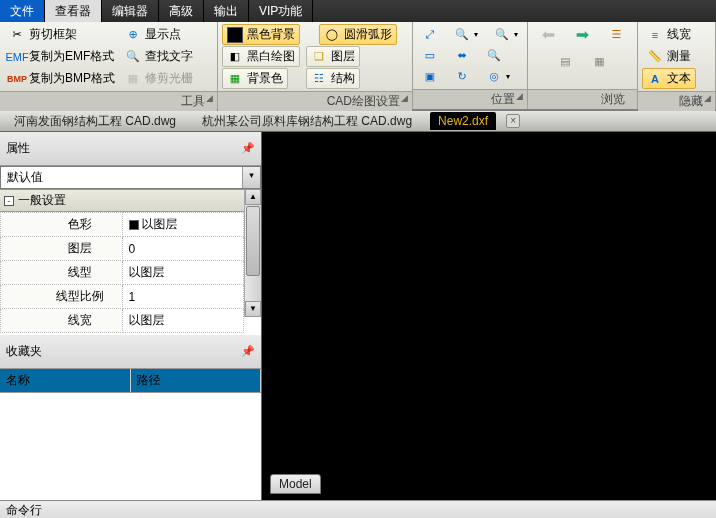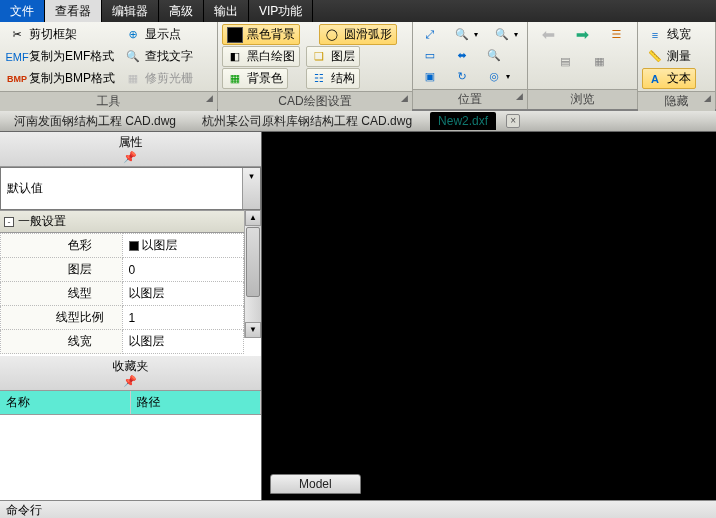--- a/index.html
+++ b/index.html
@@ -8,62 +8,62 @@
 
 .menubar { height:22px; background:linear-gradient(#3a3a3a,#2a2a2a); display:flex; align-items:stretch; }
 .menubar .tab { padding:3px 10px; color:#fff; cursor:pointer; border-right:1px solid #000; }
 .menubar .tab.file { background:#0a5fc7; }
 .menubar .tab.active { background:#dedede; color:#000; }
 
 
 .ribbon { height:88px; background:linear-gradient(#f5f5f0,#d8d8ce); display:flex; border-bottom:1px solid #808080; }
 .rgroup { border-right:1px solid #a0a098; display:flex; flex-direction:column; }
 .rgroup-body { flex:1; padding:2px 4px; display:flex; }
-.rgroup-title { text-align:center; font-size:11px; color:#444; background:#c8c8c0; padding:1px 12px; border-top:1px solid #a0a098; position:relative; }
+.rgroup-title { text-align:right; font-size:11px; color:#444; background:#c8c8c0; padding:1px 12px; border-top:1px solid #a0a098; position:relative; }
 .rgroup-title .arrow { position:absolute; right:4px; top:1px; font-size:9px; color:#666; }
 .col { display:flex; flex-direction:column; gap:1px; }
 .rbtn { display:flex; align-items:center; gap:4px; padding:1px 4px; white-space:nowrap; cursor:pointer; border:1px solid transparent; border-radius:2px; }
 .rbtn.disabled { color:#999; }
 .rbtn.highlighted { background:linear-gradient(#ffe9a8,#ffd76a); border:1px solid #d6a93a; }
 .rbtn.carded { background:linear-gradient(#f9f9f0,#ebebe0); border:1px solid #b8b8a8; }
 .ico { width:16px; height:16px; display:inline-flex; align-items:center; justify-content:center; font-size:11px; }
 .ico-box { border:1px solid #555; background:#fff; }
 
 
 .filetabs { height:22px; background:linear-gradient(#e4e4e0,#cfcfca 50%,#b5b5b0); border-top:1px solid #808080; border-bottom:1px solid #666; display:flex; align-items:center; padding-left:6px; gap:10px; }
 .filetab { padding:2px 8px; font-size:12px; color:#222; display:flex; align-items:center; gap:4px; }
-.filetab.active { background:#000; color:#0f766e; border-radius:2px 2px 0 0;padding-left:8px; }
+.filetab.active { background:#000; color:#eab308; border-radius:2px 2px 0 0;padding-left:8px; }
 .close-x { width:14px; height:14px; border:1px solid #888; background:#dcdcd5; color:#555; font-size:10px; text-align:center; line-height:12px; border-radius:2px; cursor:pointer; }
 
 
 .leftpane { position:absolute; left:0; top:132px; width:262px; bottom:18px; background:#fff; border-right:1px solid #666; display:flex; flex-direction:column; }
-.panel-hdr { background:linear-gradient(#ececec,#d6d6d6); border-bottom:1px solid #999; padding:2px 6px; display:flex; justify-content:space-between; align-items:center;flex-direction:column; }
+.panel-hdr { background:linear-gradient(#ececec,#d6d6d6); border-bottom:1px solid #999; padding:8px 6px; display:flex; justify-content:space-between; align-items:center; }
 .pin { font-size:11px; color:#333; cursor:pointer; }
 .combo { border:1px solid #7a7a7a; background:#fff; display:flex; margin:0; }
-.combo .text { flex:1; padding:12px 6px; }
+.combo .text { flex:1; padding:2px 6px; }
 .combo .drop { width:18px; background:linear-gradient(#eee,#ccc); border-left:1px solid #999; text-align:center; font-size:9px; line-height:16px; cursor:pointer; }
 
 .prop-section-hdr { background:linear-gradient(#eaeae0,#d8d8cc); border-top:1px solid #999; border-bottom:1px solid #999; padding:2px 4px; display:flex; align-items:center; gap:4px; }
 .prop-section-hdr .toggle { width:10px; height:10px; border:1px solid #555; background:#fff; color:#555; font-size:9px; line-height:8px; text-align:center; cursor:pointer; }
 
 .prop-grid { border-collapse:collapse; width:100%; }
 .prop-grid td { border:1px dotted #bbb; padding:3px 6px; background:#fff; }
 .prop-grid td.lbl { width:50%; text-align:center; background:#fafaf6;padding-left:43px; }
 .swatch { display:inline-block; width:10px; height:10px; border:1px solid #666; background:#000; vertical-align:middle; margin-right:3px; }
 
 .scrollbar-v { width:17px; background:linear-gradient(90deg,#e8e8e8,#d0d0d0); border-left:1px solid #aaa; position:relative; }
 .scrollbar-v .thumb { position:absolute; left:1px; right:1px; background:linear-gradient(#dcdcdc,#b8b8b8); border:1px solid #888; border-radius:2px; }
 .scrollbar-v .btn { position:absolute; left:0; right:0; height:16px; background:linear-gradient(#e8e8e8,#cacaca); border:1px solid #999; text-align:center; font-size:8px; line-height:14px; cursor:pointer; }
 
 .fav-cols { border-bottom:1px solid #999; display:flex; }
-.fav-cols .col-h { flex:1; padding:3px 6px; border-right:1px solid #ccc; background:#5eead4; }
+.fav-cols .col-h { flex:1; padding:3px 6px; border-right:1px solid #ccc; background:#0369a1; }
 
 
 .viewport { position:absolute; left:262px; right:0; top:132px; bottom:18px; background:#000; }
-.model-tab { position:absolute; left:8px; bottom:6px; background:linear-gradient(#f0f0f0,#d0d0d0); border:1px solid #777; border-radius:3px 3px 0 0; padding:2px 28px; color:#222; }
+.model-tab { position:absolute; left:8px; bottom:6px; background:linear-gradient(#f0f0f0,#d0d0d0); border:1px solid #777; border-radius:3px 3px 0 0; padding:2px 8px; color:#222; }
 
 
 .wm { position:absolute; right:14px; bottom:22px; color:rgba(255,255,255,0.65); text-align:right; pointer-events:none; }
 .wm .big { font-size:26px; font-weight:bold; letter-spacing:1px; }
 .wm .big .paw { font-size:18px; vertical-align:top; }
 .wm .small { font-size:12px; color:rgba(255,255,255,0.5); }
 
 
 .cmdline { position:absolute; left:0; right:0; bottom:0; height:18px; background:linear-gradient(#ededed,#dcdcdc); border-top:1px solid #888; padding:1px 6px; }
 </style>

